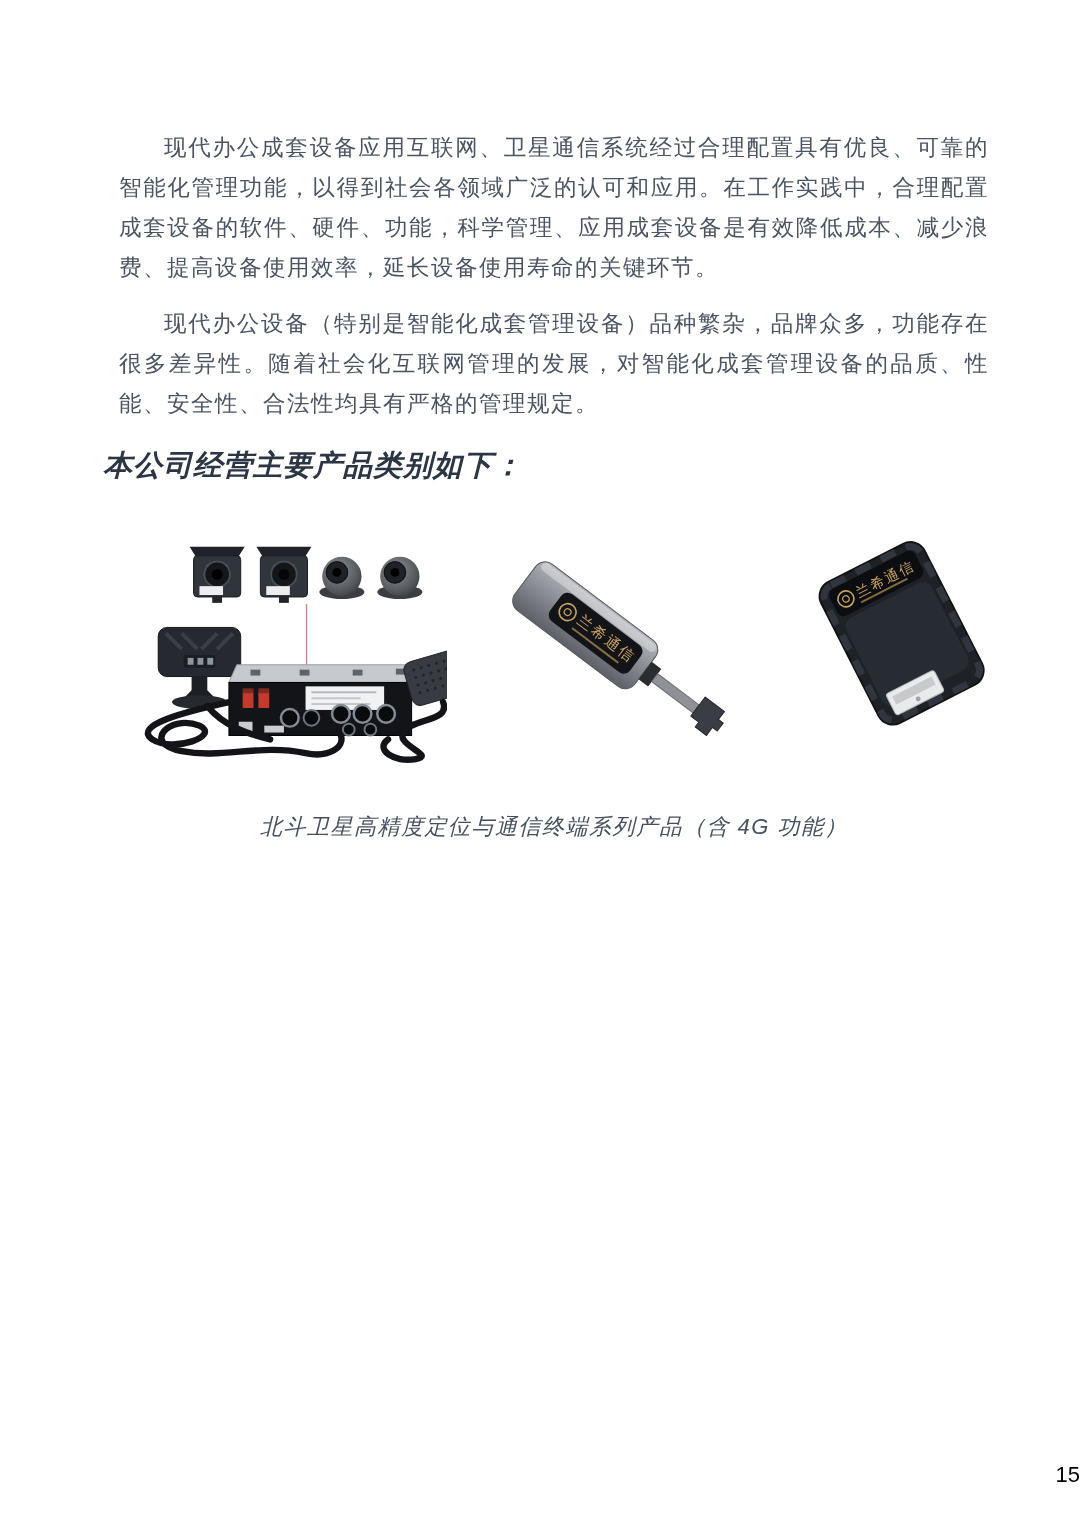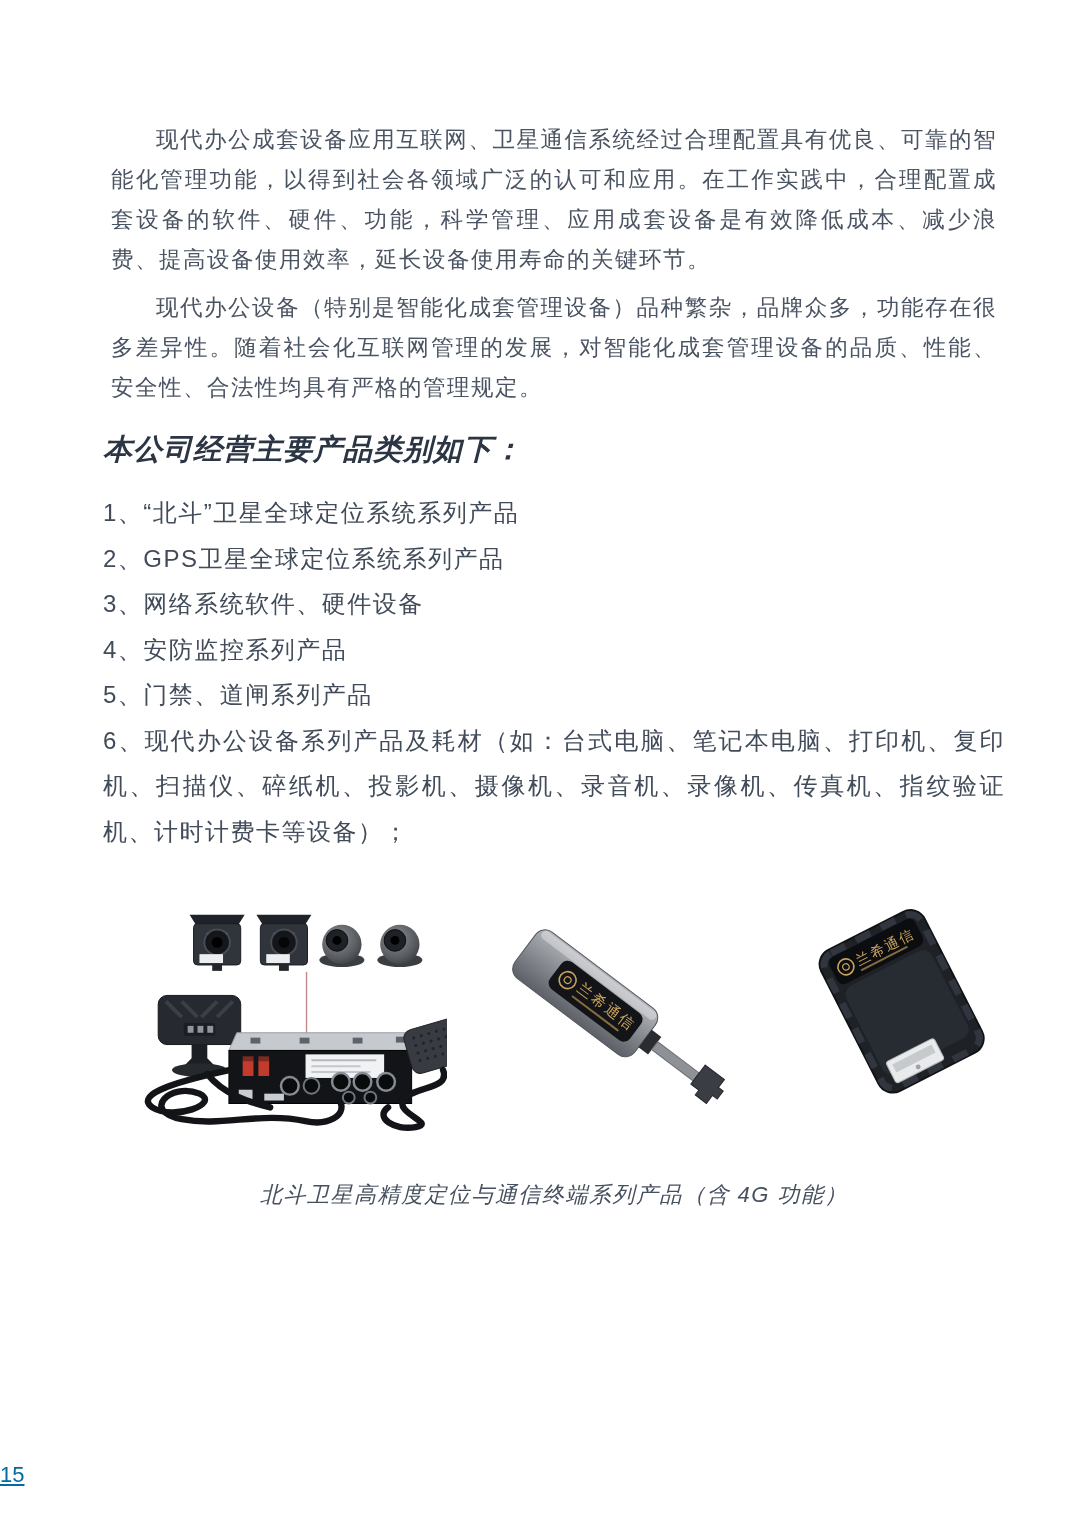--- a/index.html
+++ b/index.html
@@ -8,21 +8,21 @@
     width:1080px;height:1527px;
     margin:0 auto;
     background:#ffffff;
     font-family:"Liberation Sans","DejaVu Sans",sans-serif;
     overflow:hidden;
   }
   .text-col{
     position:absolute;left:103px;top:112px;width:902px;
   }
   p.body-para{
-    margin:8px;
+    margin:16px;
     font-size:22.5px;line-height:40px;
     color:#4a5462;
     text-align:justify;
     text-indent:2em;
     letter-spacing:1.5px;
   }
   h2.section-heading{
     margin:20px 0 20px 0;
     font-size:29px;line-height:42px;
     font-weight:700;
@@ -52,51 +52,42 @@
     margin-top:40px;
     text-align:center;
     font-size:22px;
     color:#46505e;
     letter-spacing:1.5px;
     font-style:italic;
   }
   .page-number{
     position:absolute;
     left:0;right:0;top:1462px;
-    text-align:left;
+    text-align:right;
     font-size:22px;
-    color:#0369a1;
-    text-decoration:underline;
+    color:#000000;
   }
   .gold-text{
     font-size:15px;
     fill:#c9a35f;
     letter-spacing:2px;
     font-family:"Liberation Sans","DejaVu Sans",sans-serif;
   }
 </style>
 </head>
 <body>
 
 <div class="page">
   <div class="text-col">
 
     <p class="body-para">现代办公成套设备应用互联网、卫星通信系统经过合理配置具有优良、可靠的智能化管理功能，以得到社会各领域广泛的认可和应用。在工作实践中，合理配置成套设备的软件、硬件、功能，科学管理、应用成套设备是有效降低成本、减少浪费、提高设备使用效率，延长设备使用寿命的关键环节。</p>
     <p class="body-para">现代办公设备（特别是智能化成套管理设备）品种繁杂，品牌众多，功能存在很多差异性。随着社会化互联网管理的发展，对智能化成套管理设备的品质、性能、安全性、合法性均具有严格的管理规定。</p>
 
     <h2 class="section-heading">本公司经营主要产品类别如下：</h2>
 
-    <div class="plist">
-      <p>1、“北斗”卫星全球定位系统系列产品</p>
-      <p>2、GPS卫星全球定位系统系列产品</p>
-      <p>3、网络系统软件、硬件设备</p>
-      <p>4、安防监控系列产品</p>
-      <p>5、门禁、道闸系列产品</p>
-      <p>6、现代办公设备系列产品及耗材（如：台式电脑、笔记本电脑、打印机、复印机、扫描仪、碎纸机、投影机、摄像机、录音机、录像机、传真机、指纹验证机、计时计费卡等设备）；</p>
-    </div>
 
     <figure class="product-figure">
       <div class="figure-row">
 
         <div class="img-slot slot-1">
           <svg viewBox="0 0 340 240" xmlns="http://www.w3.org/2000/svg">
             <defs>
               <radialGradient id="domeG" cx="40%" cy="35%" r="75%">
                 <stop offset="0%" stop-color="#8c8f93"></stop>
                   <stop offset="70%" stop-color="#55585c"></stop>

